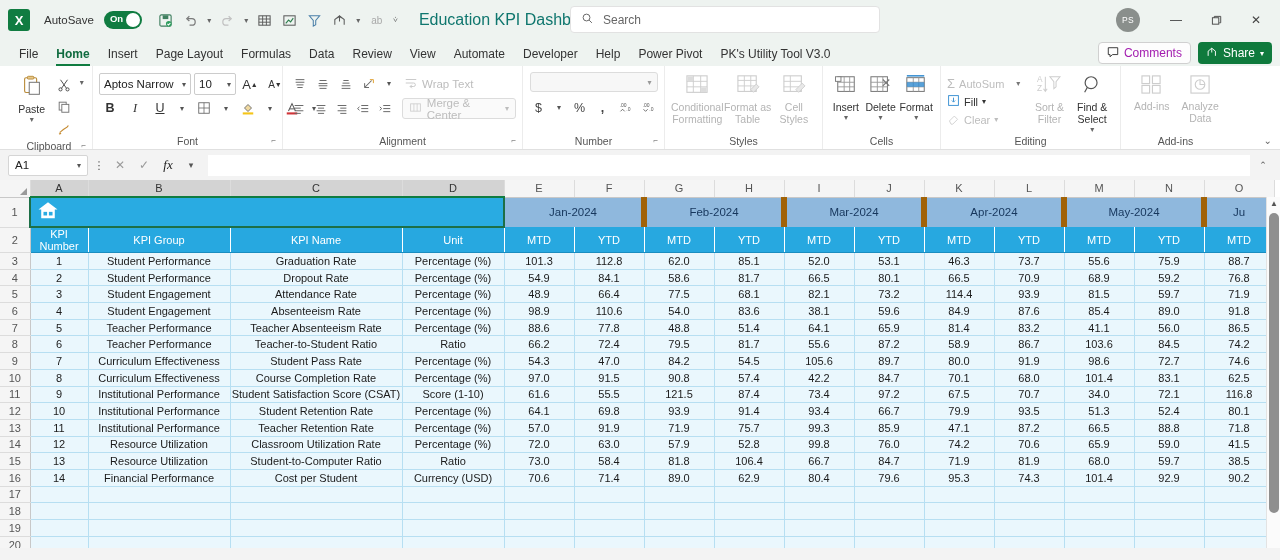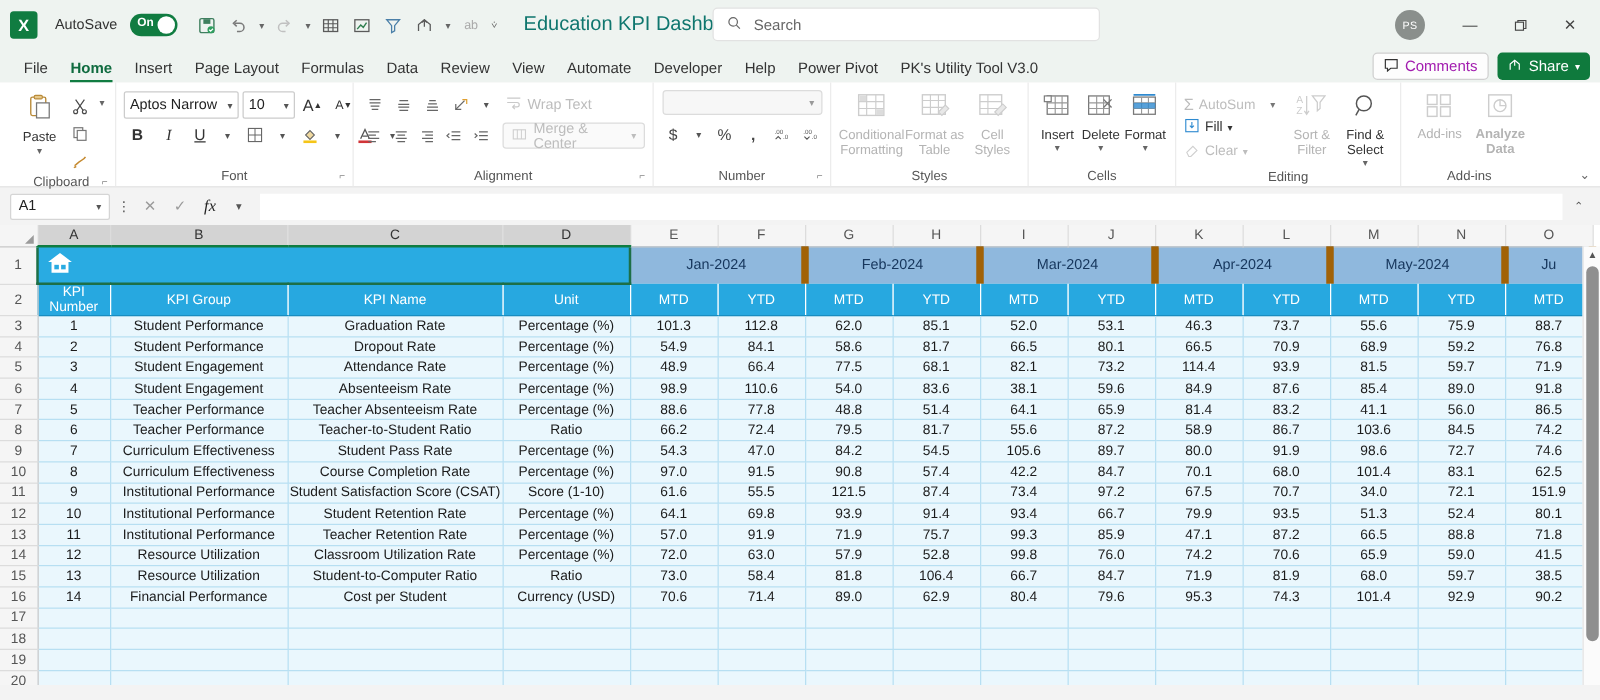--- a/index.html
+++ b/index.html
@@ -692,21 +692,21 @@
         <span class="bigicon dim">
           <svg width="23" height="21" viewBox="0 0 24 22">
               <rect x="2" y="2" width="8" height="8" fill="none" stroke="#cdcdcd" stroke-width="1.2"></rect>
               <rect x="13" y="2" width="8" height="8" fill="none" stroke="#cdcdcd" stroke-width="1.2"></rect>
               <rect x="2" y="12" width="8" height="8" fill="none" stroke="#cdcdcd" stroke-width="1.2"></rect>
               <rect x="13" y="12" width="8" height="8" fill="none" stroke="#cdcdcd" stroke-width="1.2"></rect>
             </svg>
         </span>
         <span>Add-ins</span>
       </div>
-      <div class="bigbtn dim" style="width:48px;font-weight:bold;">
+      <div class="bigbtn dim" style="width:48px;">
         <span class="bigicon dim">
           <svg width="23" height="21" viewBox="0 0 24 22">
               <rect x="2" y="2" width="19" height="18" fill="none" stroke="#cdcdcd" stroke-width="1.2"></rect>
               <circle cx="11.5" cy="11" r="5" fill="none" stroke="#cdcdcd" stroke-width="1.2"></circle>
               <path d="M11.5 6v5h5" stroke="#cdcdcd" stroke-width="1.1" fill="none"></path>
             </svg>
         </span>
         <span>Analyze Data</span>
       </div>
     </div>
@@ -957,21 +957,21 @@
           <td class="cell num">61.6</td>
           <td class="cell num">55.5</td>
           <td class="cell num">121.5</td>
           <td class="cell num">87.4</td>
           <td class="cell num">73.4</td>
           <td class="cell num">97.2</td>
           <td class="cell num">67.5</td>
           <td class="cell num">70.7</td>
           <td class="cell num">34.0</td>
           <td class="cell num">72.1</td>
-          <td class="cell num">151.9</td>
+          <td class="cell num">116.8</td>
         </tr>
         <tr>
           <td class="rowhead">12</td>
           <td class="cell kpinum">10</td>
           <td class="cell txt">Institutional Performance</td>
           <td class="cell txt">Student Retention Rate</td>
           <td class="cell txt">Percentage (%)</td>
           <td class="cell num">64.1</td>
           <td class="cell num">69.8</td>
           <td class="cell num">93.9</td>

